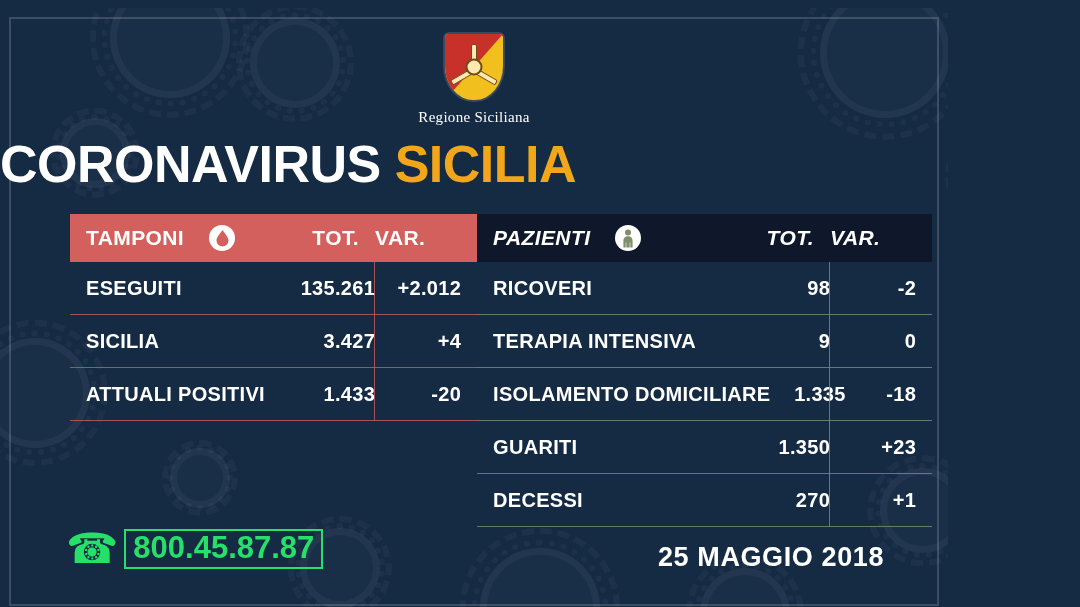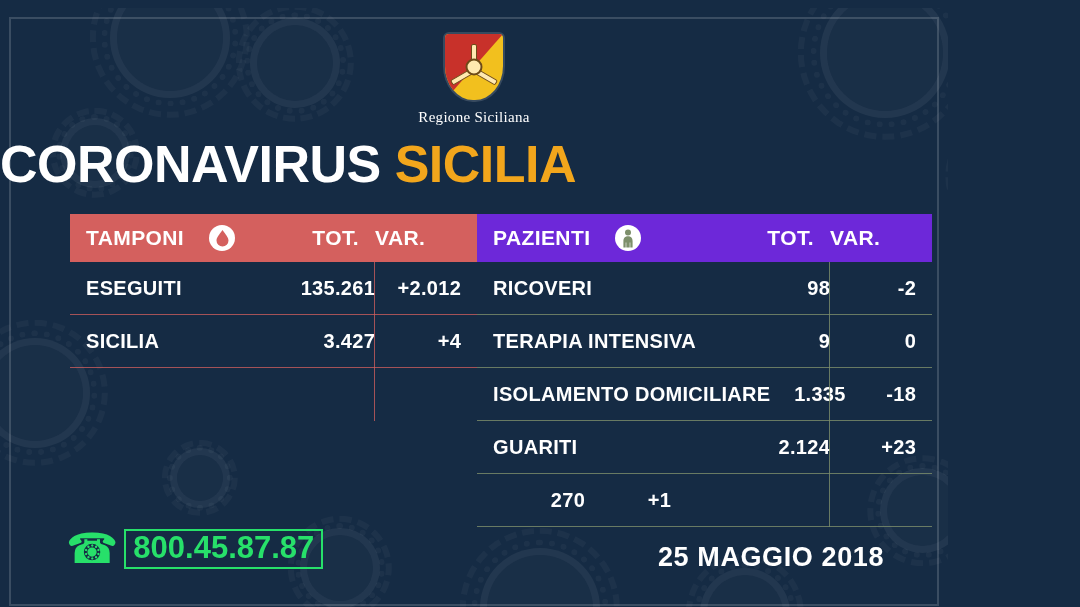--- a/index.html
+++ b/index.html
@@ -116,21 +116,21 @@
     align-items: center;
     height: 48px;
     padding: 0 16px;
     color: #fff;
     font-weight: bold;
     font-size: 21px;
     letter-spacing: .4px;
     gap: 16px;
   }
   .hdr-tamponi { background: #d4605e; }
-  .hdr-pazienti { background: #6d28d9; }
+  .hdr-pazienti { background: #0f172a; font-style: italic; }
   .hdr .label { flex: 0 0 auto; }
   .hdr .hicon {
     margin-left: 9px;
     width: 26px; height: 26px;
     border-radius: 50%;
     background: #ffffff;
     display: flex; align-items: center; justify-content: center;
     flex: 0 0 auto;
   }
   .hdr .spacer { flex: 1 1 auto; }
@@ -271,20 +271,25 @@
       <div class="rows-tamponi">
         <div class="row">
           <span class="name">ESEGUITI</span>
           <span class="tot">135.261</span>
           <span class="var">+2.012</span>
         </div>
         <div class="row">
           <span class="name">SICILIA</span>
           <span class="tot">3.427</span>
           <span class="var">+4</span>
+        </div>
+        <div class="row">
+          <span class="name">ATTUALI POSITIVI</span>
+          <span class="tot">1.433</span>
+          <span class="var">-20</span>
         </div>
       </div>
     </div>
 
     <div class="card">
       <div class="hdr hdr-pazienti">
         <span class="label">PAZIENTI</span>
         <span class="hicon">
           <svg width="14" height="19" viewBox="0 0 14 19" aria-hidden="true">
             <circle cx="7" cy="3.4" r="3" fill="#7d8f6b"></circle>
@@ -307,24 +312,25 @@
           <span class="tot">9</span>
           <span class="var">0</span>
         </div>
         <div class="row">
           <span class="name">ISOLAMENTO DOMICILIARE</span>
           <span class="tot">1.335</span>
           <span class="var">-18</span>
         </div>
         <div class="row">
           <span class="name">GUARITI</span>
-          <span class="tot">2.124</span>
+          <span class="tot">1.350</span>
           <span class="var">+23</span>
         </div>
         <div class="row">
+          <span class="name">DECESSI</span>
           <span class="tot">270</span>
           <span class="var">+1</span>
         </div>
       </div>
     </div>
 
   </div>
 
   <div class="green-box">
     <span class="phone-glyph">☎</span>

